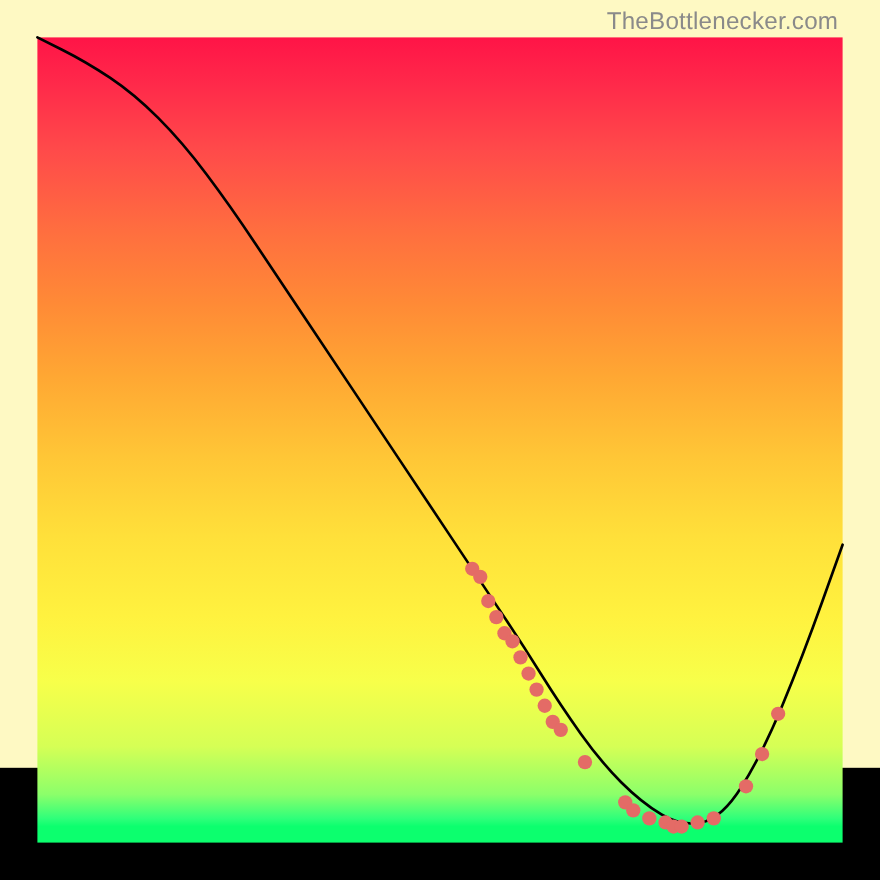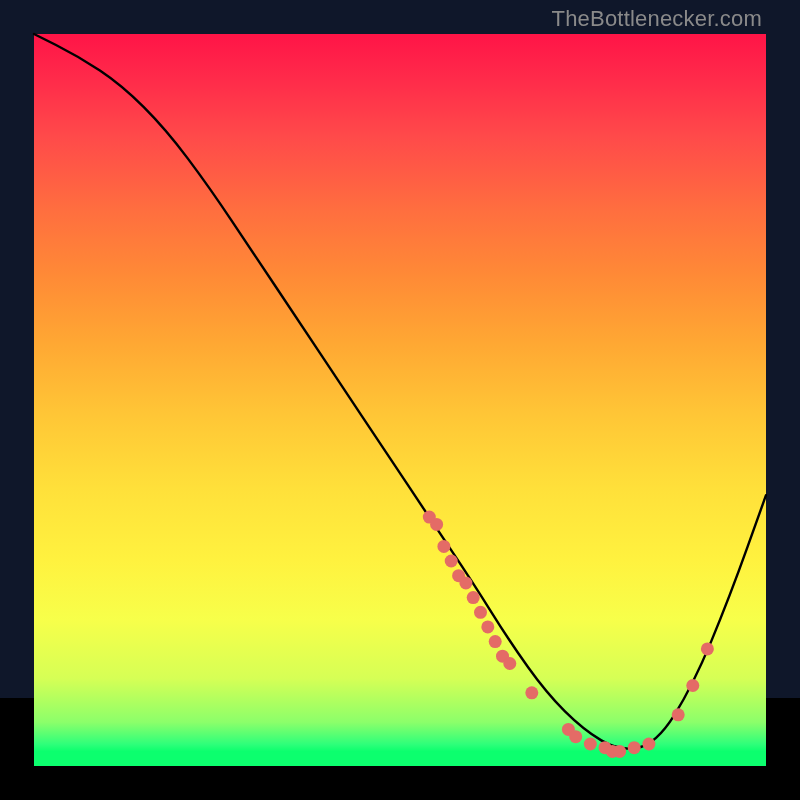--- a/index.html
+++ b/index.html
@@ -8,21 +8,21 @@
     background: #000;
     width: 800px;
     height: 800px;
     overflow: hidden;
     font-family: Arial, Helvetica, sans-serif;
   }
   .frame {
     position: relative;
     width: 800px;
     height: 698px;
-    background: #0f172a;
+    background: #fef9c3;
   }
   .plot-area {
     position: absolute;
     left: 34px;
     top: 34px;
     width: 732px;
     height: 732px;
     
     background: linear-gradient(
       to bottom,

